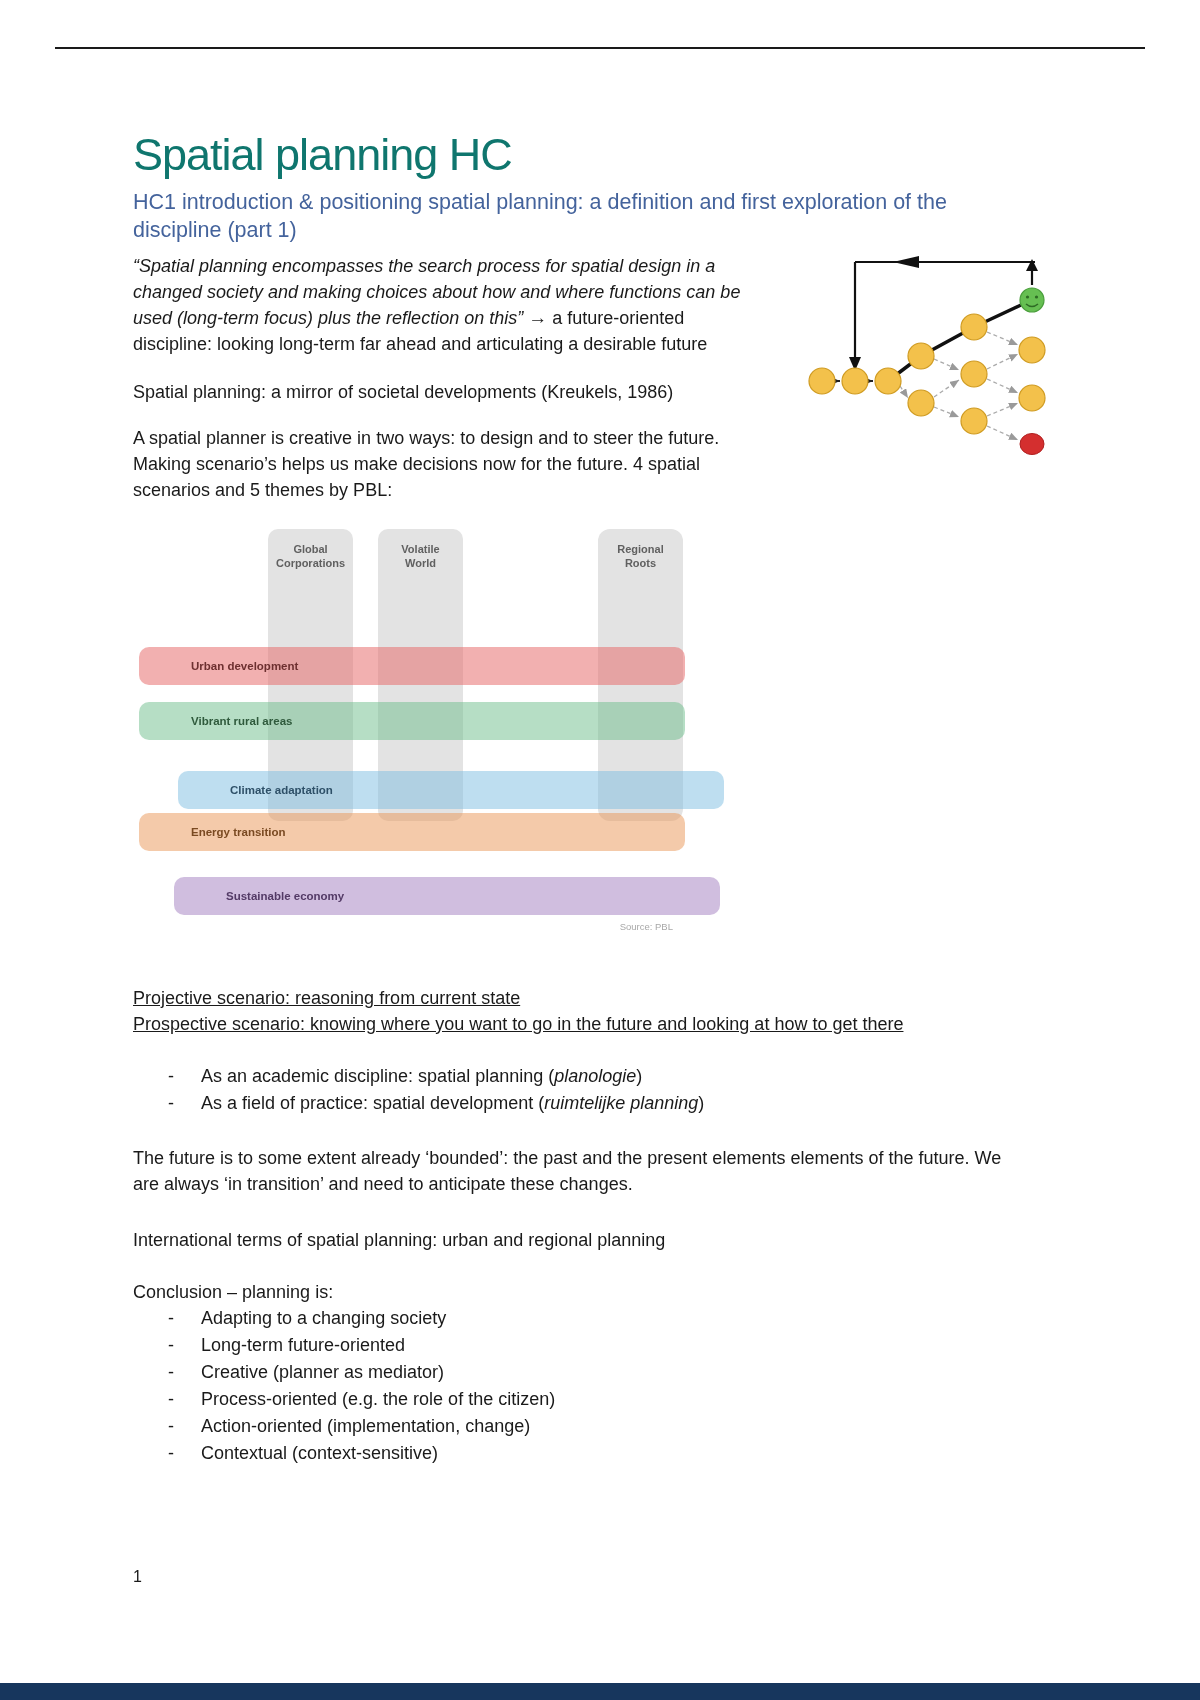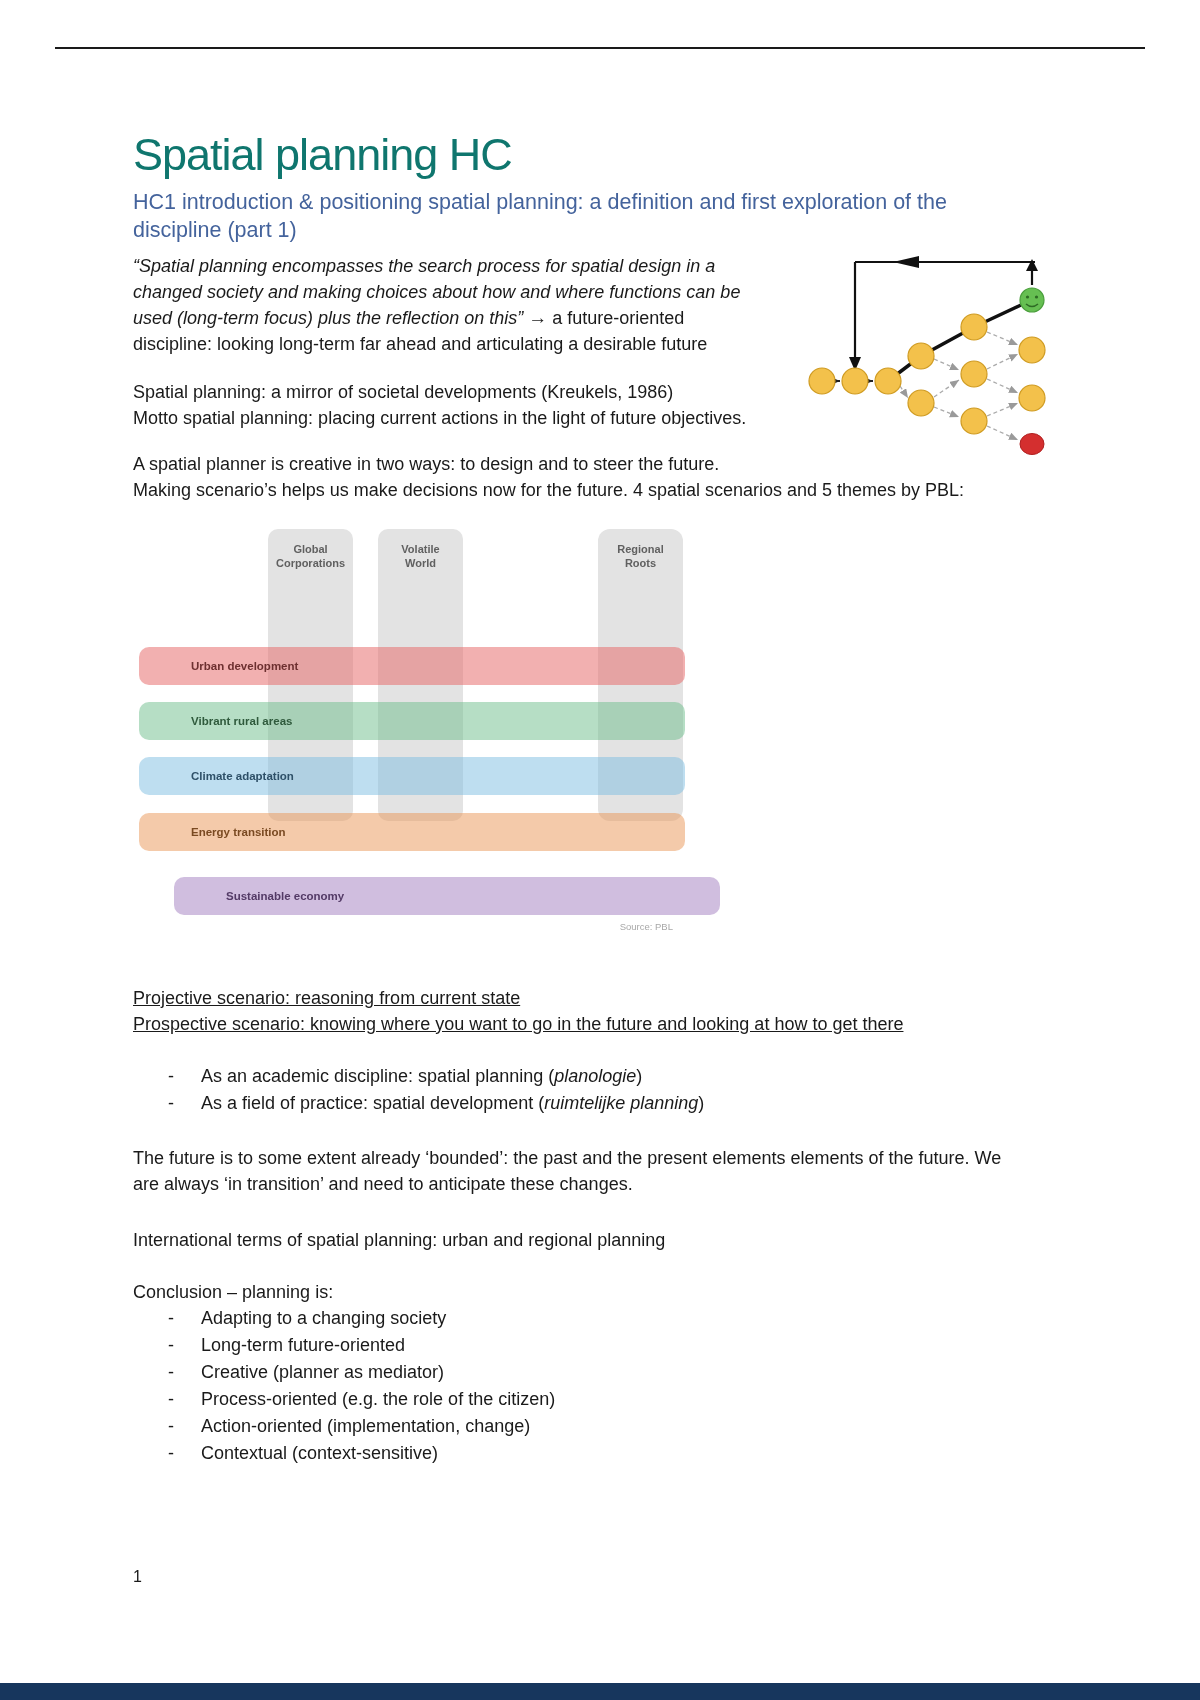--- a/index.html
+++ b/index.html
@@ -102,21 +102,20 @@
 
           <ellipse cx="225" cy="191" rx="12" ry="10.5" fill="#d42f2f" stroke="#b02020" stroke-width="1"></ellipse>
         </svg>
       </div>
       <div>
         <span class="it">“Spatial planning encompasses the search process for spatial design in a changed society and making choices about how and where functions can be used (long-term focus) plus the reflection on this”</span>
         <span class="arrow">→</span>
         <span>a future-oriented discipline: looking long-term far ahead and articulating a desirable future</span>
       </div>
       <div style="margin-top:22px;">Spatial planning: a mirror of societal developments (Kreukels, 1986)</div>
-      <div>Motto spatial planning: placing current actions in the light of future objectives.</div>
       <div style="margin-top:20px;">A spatial planner is creative in two ways: to design and to steer the future. Making scenario’s helps us make decisions now for the future. 4 spatial scenarios and 5 themes by PBL:</div>
     </div>
 
     <div class="figure">
       <div class="fcol" style="left:135px;">
         <div class="hdr">Global
 Corporations</div>
       </div>
       <div class="fcol" style="left:245px;">
         <div class="hdr">Volatile
@@ -126,21 +125,21 @@
         <div class="hdr">Regional
 Roots</div>
       </div>
 
       <div class="frow" style="top: 118px; background: rgba(231, 112, 112, 0.55);">
         <span class="lbl" style="color: rgb(109, 48, 48);">Urban development</span>
       </div>
       <div class="frow" style="top: 173px; background: rgba(110, 190, 140, 0.5);">
         <span class="lbl" style="color: rgb(47, 90, 60);">Vibrant rural areas</span>
       </div>
-      <div class="frow" style="top: 228px; background: rgba(125, 190, 225, 0.5);">
+      <div class="frow" style="top: 242px; background: rgba(125, 190, 225, 0.5); margin-left: 39px;">
         <span class="lbl" style="color: rgb(46, 80, 104);">Climate adaptation</span>
       </div>
       <div class="frow" style="top: 284px; background: rgba(233, 150, 85, 0.5);">
         <span class="lbl" style="color: rgb(122, 74, 34);">Energy transition</span>
       </div>
       <div class="frow" style="top: 348px; background: rgba(150, 110, 185, 0.45); margin-left: 35px;">
         <span class="lbl" style="color: rgb(83, 58, 102);">Sustainable economy</span>
       </div>
 
       <div class="fcap">Source: PBL</div>

